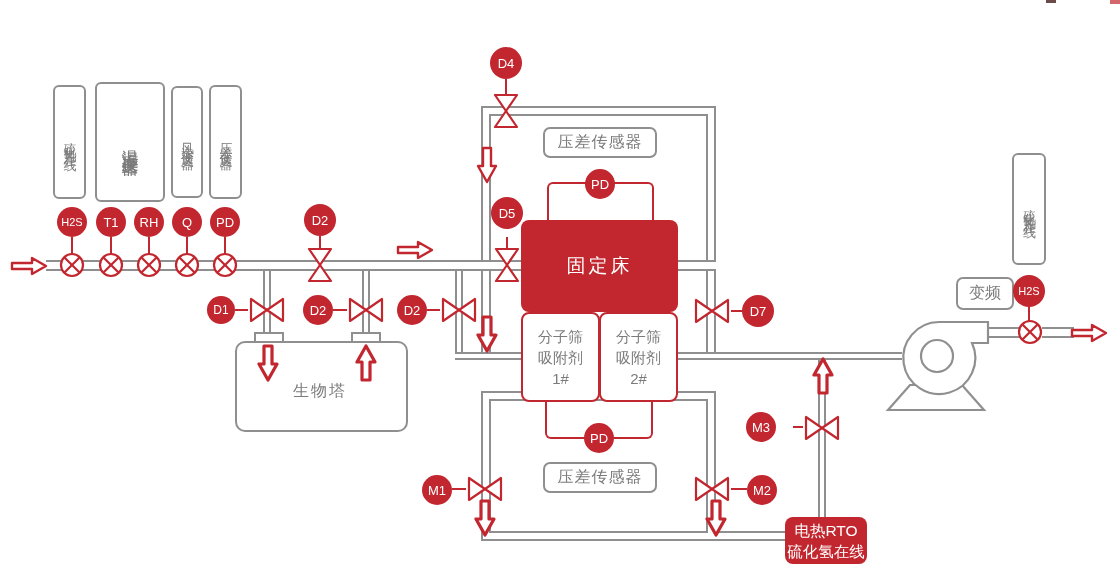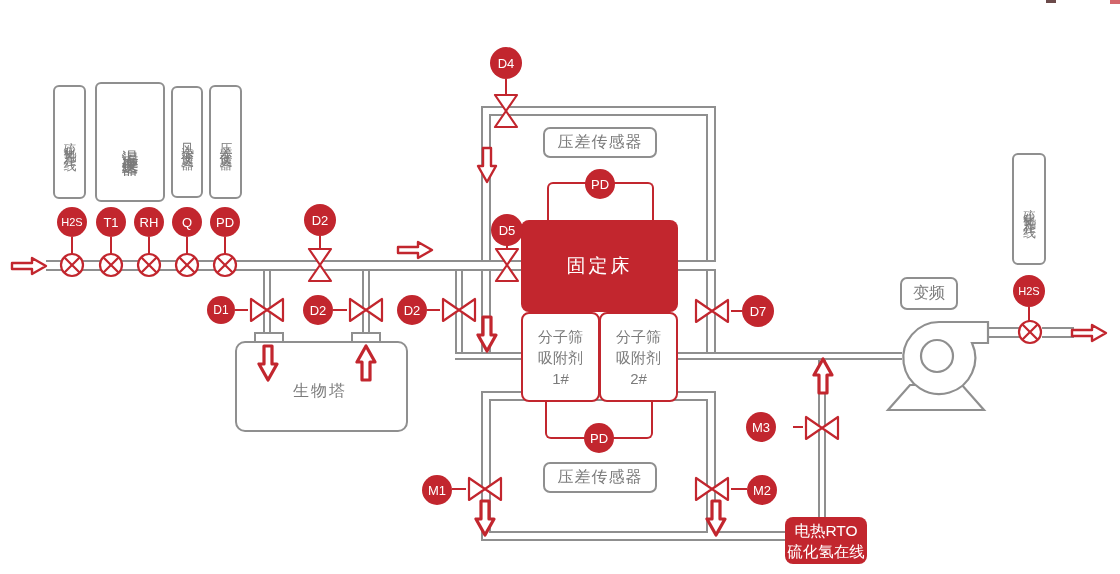--- a/index.html
+++ b/index.html
@@ -71,21 +71,21 @@
 
   <div class="gbox vtext" style="left:53px;top:85px;width:33px;height:114px;border-radius:6px;font-size:13px;letter-spacing:4px;">硫化氢在线</div>
   <div class="gbox vtext" style="left:95px;top:82px;width:70px;height:120px;border-radius:6px;font-size:17px;letter-spacing:2px;">温湿度变送器</div>
   <div class="gbox vtext" style="left:171px;top:86px;width:32px;height:112px;border-radius:6px;font-size:13px;letter-spacing:4px;">风速变送器</div>
   <div class="gbox vtext" style="left:209px;top:85px;width:33px;height:114px;border-radius:6px;font-size:13px;letter-spacing:4px;">压差变送器</div>
 
   <div class="gbox vtext" style="left:1012px;top:153px;width:34px;height:112px;border-radius:6px;font-size:13px;letter-spacing:4px;">硫化氢在线</div>
 
   <div class="gbox" style="left:543px;top:127px;width:114px;height:31px;font-size:16px;letter-spacing:1px;">压差传感器</div>
   <div class="gbox" style="left:543px;top:462px;width:114px;height:31px;font-size:16px;letter-spacing:1px;">压差传感器</div>
-  <div class="gbox" style="left:900px;top:277px;width:58px;height:33px;font-size:16px;">变频</div>
+  <div class="gbox" style="left:956px;top:277px;width:58px;height:33px;font-size:16px;">变频</div>
 
   <div class="bracket-top" style="left:547px;top:182px;width:107px;height:39px;"></div>
   <div class="bracket-bot" style="left:545px;top:402px;width:108px;height:37px;"></div>
 
   <div class="rbox" style="left:521px;top:220px;width:157px;height:92px;">
     <span style="font-size:19px;letter-spacing:3px;">固定床</span>
   </div>
   <div class="wbox" style="left:521px;top:312px;width:79px;height:90px;">
     <span>分子筛</span>
     <span>吸附剂</span>
@@ -231,21 +231,21 @@
   <div class="tag" style="left:57px;top:207px;width:30px;height:30px;font-size:11px;">H2S</div>
   <div class="tag" style="left:96px;top:207px;width:30px;height:30px;">T1</div>
   <div class="tag" style="left:134px;top:207px;width:30px;height:30px;">RH</div>
   <div class="tag" style="left:172px;top:207px;width:30px;height:30px;">Q</div>
   <div class="tag" style="left:210px;top:207px;width:30px;height:30px;">PD</div>
   <div class="tag" style="left:304px;top:204px;width:32px;height:32px;">D2</div>
   <div class="tag" style="left:207px;top:296px;width:28px;height:28px;font-size:12px;">D1</div>
   <div class="tag" style="left:303px;top:295px;width:30px;height:30px;">D2</div>
   <div class="tag" style="left:397px;top:295px;width:30px;height:30px;">D2</div>
   <div class="tag" style="left:490px;top:47px;width:32px;height:32px;">D4</div>
-  <div class="tag" style="left:491px;top:214px;width:32px;height:32px;">D5</div>
+  <div class="tag" style="left:491px;top:197px;width:32px;height:32px;">D5</div>
   <div class="tag" style="left:585px;top:169px;width:30px;height:30px;">PD</div>
   <div class="tag" style="left:584px;top:423px;width:30px;height:30px;">PD</div>
   <div class="tag" style="left:742px;top:295px;width:32px;height:32px;">D7</div>
   <div class="tag" style="left:422px;top:475px;width:30px;height:30px;">M1</div>
   <div class="tag" style="left:747px;top:475px;width:30px;height:30px;">M2</div>
   <div class="tag" style="left:746px;top:412px;width:30px;height:30px;">M3</div>
   <div class="tag" style="left:1013px;top:275px;width:32px;height:32px;font-size:11px;">H2S</div>
 
   <div style="position:absolute;left:1046px;top:0;width:10px;height:3px;background:#6b4a4a;"></div>
   <div style="position:absolute;left:1110px;top:0;width:10px;height:4px;background:#c2262e;opacity:.7;"></div>

